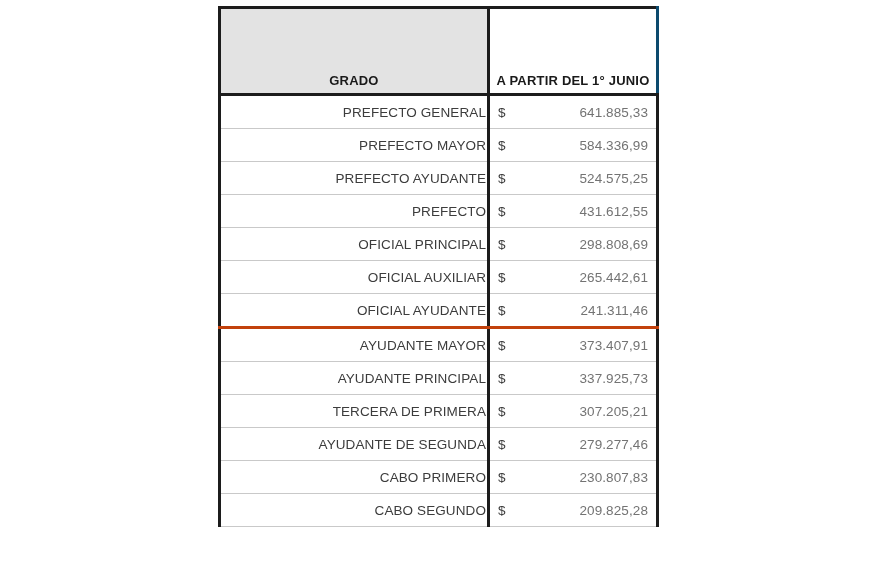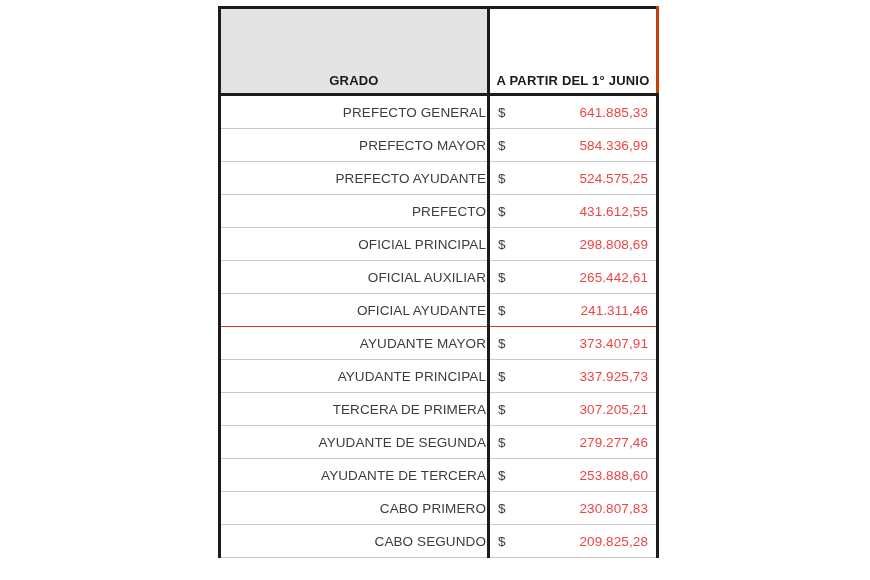--- a/index.html
+++ b/index.html
@@ -48,21 +48,21 @@
   }
   .hdr-grade {
     background: #e3e3e3;
     text-align: center;
     border-left: 3px solid #1c1c1c;
     border-right: 3px solid #1c1c1c;
   }
   .hdr-amount {
     background: #ffffff;
     text-align: center;
-    border-right: 3px solid #c2410c;
+    border-right: 3px solid #0c4a6e;
     font-size: 12.5px;
     padding-left: 2px;
     padding-right: 2px;
   }
 
   
   .data-row td {
     height: 30px;
     font-size: 13.5px;
     color: #3c3c3c;
@@ -86,28 +86,28 @@
     justify-content: space-between;
     padding: 0 8px 0 8px;
   }
   .amount-sym {
     font-size: 13.5px;
     color: #3c3c3c;
     font-weight: normal;
   }
   .amount-val {
     font-size: 13.5px;
-    color: #ef4444;
+    color: #737373;
     text-align: right;
     letter-spacing: 0.1px;
   }
 
   
   .block-end td {
-    border-bottom: 1px solid #c2410c;
+    border-bottom: 3px solid #c2410c;
     margin-top: 25px;
   }
 </style>
 </head>
 <body>
 
 <div id="page">
 
   <table class="salary-table">
     <colgroup>
@@ -216,29 +216,20 @@
         <tr class="data-row">
           <td class="cell-grade">AYUDANTE DE SEGUNDA</td>
           <td class="cell-amount">
             <div class="amount-inner">
               <span class="amount-sym">$</span>
               <span class="amount-val">279.277,46</span>
             </div>
           </td>
         </tr>
         <tr class="data-row">
-          <td class="cell-grade">AYUDANTE DE TERCERA</td>
-          <td class="cell-amount">
-            <div class="amount-inner">
-              <span class="amount-sym">$</span>
-              <span class="amount-val">253.888,60</span>
-            </div>
-          </td>
-        </tr>
-        <tr class="data-row">
           <td class="cell-grade">CABO PRIMERO</td>
           <td class="cell-amount">
             <div class="amount-inner">
               <span class="amount-sym">$</span>
               <span class="amount-val">230.807,83</span>
             </div>
           </td>
         </tr>
         <tr class="data-row">
           <td class="cell-grade">CABO SEGUNDO</td>

